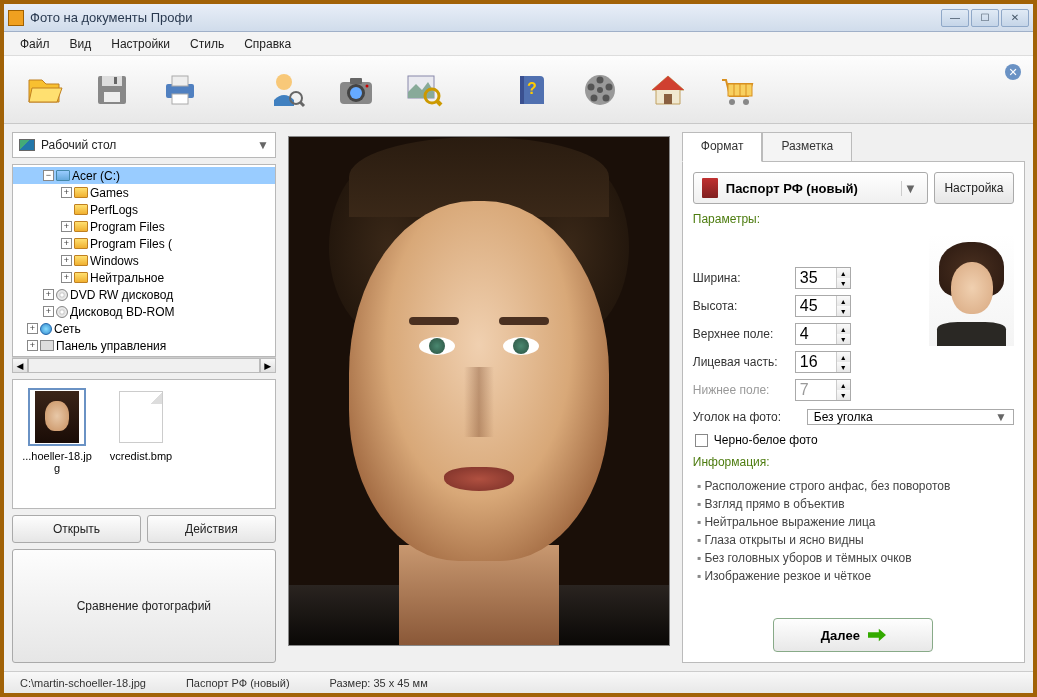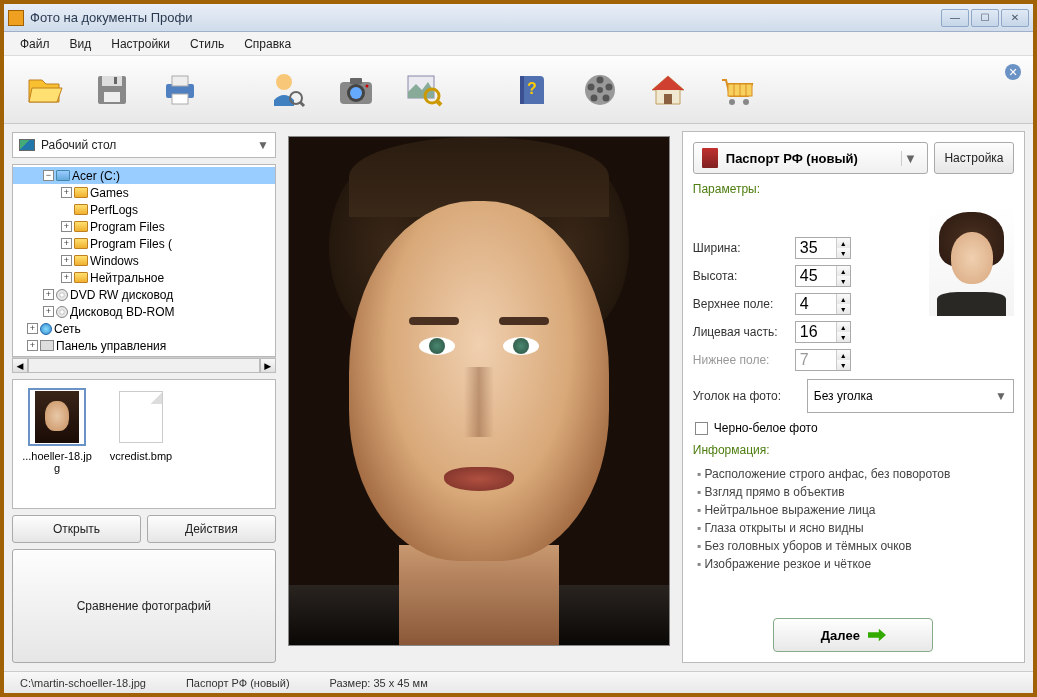--- a/index.html
+++ b/index.html
@@ -87,21 +87,21 @@
 .spinner input { flex: 1; border: none; padding: 0 4px; font-size: 16px; width: 100%; background: transparent; }
 .spinner input:disabled { color: #999; }
 .spin-btns { width: 14px; display: flex; flex-direction: column; border-left: 1px solid #ccc; }
 .spin-btn { flex: 1; font-size: 7px; display: flex; align-items: center; justify-content: center; cursor: pointer; background: linear-gradient(#fafafa,#e8e8e8); }
 .sample-photo { width: 85px; height: 112px; background: linear-gradient(#fff,#f4f4f4); position: relative; overflow: hidden; }
 .sample-hair { position:absolute; left:10px; top:8px; right:10px; height:55px; background: radial-gradient(#4a3020,#2a1810); border-radius: 45% 45% 30% 30%; }
 .sample-face { position:absolute; left:22px; top:28px; width:42px; height:52px; background: radial-gradient(#f0d0b0,#d8a880); border-radius: 48% 48% 45% 45%; }
 .sample-body { position:absolute; bottom:0; left:8px; right:8px; height:24px; background:#2a2824; border-radius: 30% 30% 0 0; }
 .corner-row { display: flex; align-items: center; gap: 14px; }
 .corner-label { width: 100px; color: #333; }
-.combo { flex: 1; height: 34px; border: 1px solid #aaa; background: #fff; display: flex; align-items: center; padding: 0 6px; cursor: pointer; }
+.combo { flex: 1; height: 16px; border: 1px solid #aaa; background: #fff; display: flex; align-items: center; padding: 0 6px; cursor: pointer; }
 .combo-text { flex: 1; }
 .combo-arrow { color: #666; }
 .check-row { display: flex; align-items: center; gap: 6px; padding-left: 2px; }
 .checkbox { width: 13px; height: 13px; border: 1px solid #888; background: #fff; cursor: pointer; }
 .info-list { list-style: none; padding-left: 4px; color: #444; font-size: 12px; line-height: 1.5; }
 .info-list li::before { content: "▪ "; color: #888; }
 .next-row { display: flex; justify-content: center; margin-top: auto; padding-top: 8px; }
 .btn-next { width: 160px; height: 34px; background: linear-gradient(#fefefe,#e8e8e8); border: 1px solid #8a8; border-radius: 4px; font-weight: bold; font-size: 13px; display: flex; align-items: center; justify-content: center; gap: 8px; cursor: pointer; }
 .arrow-right { width: 18px; height: 14px; }
 
@@ -325,20 +325,24 @@
           </div>
         <div class="eye r">
             <div class="iris"></div>
           </div>
         <div class="nose"></div>
         <div class="mouth"></div>
       </div>
     </div>
 
     <div class="right-panel">
+      <div class="tabs">
+        <div class="tab active">Формат</div>
+        <div class="tab">Разметка</div>
+      </div>
       <div class="tab-body">
         <div class="format-row">
           <div class="format-select">
             <div class="format-book"></div>
             <div class="format-text">Паспорт РФ (новый)</div>
             <div class="format-arrow">▼</div>
           </div>
           <button class="btn" style="flex:0 0 80px;height:32px">Настройка</button>
         </div>
         <div class="section-title">Параметры:</div>

